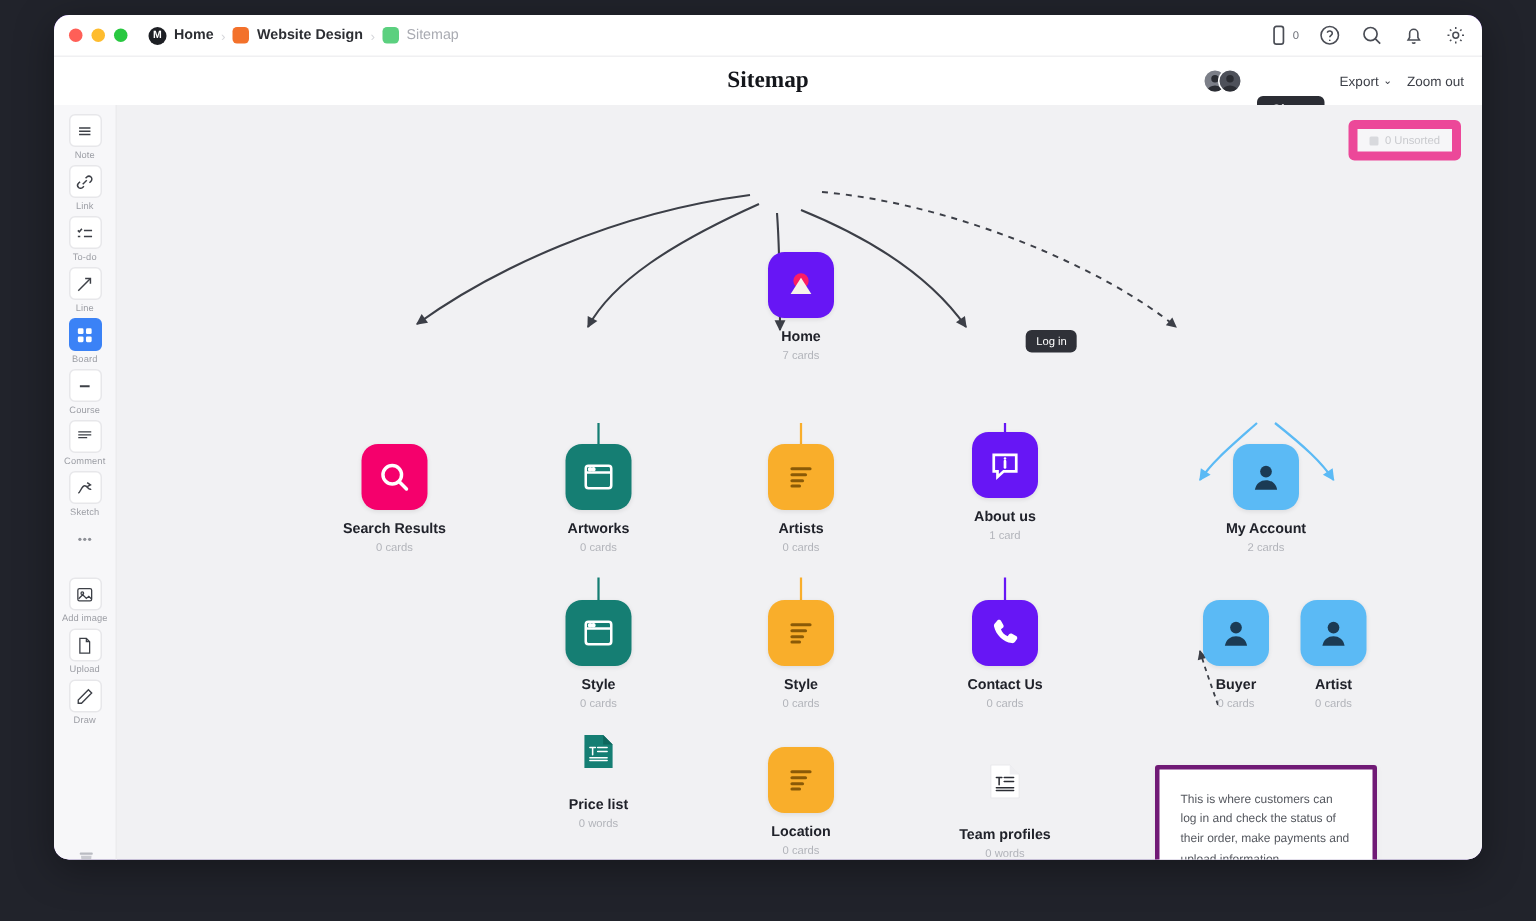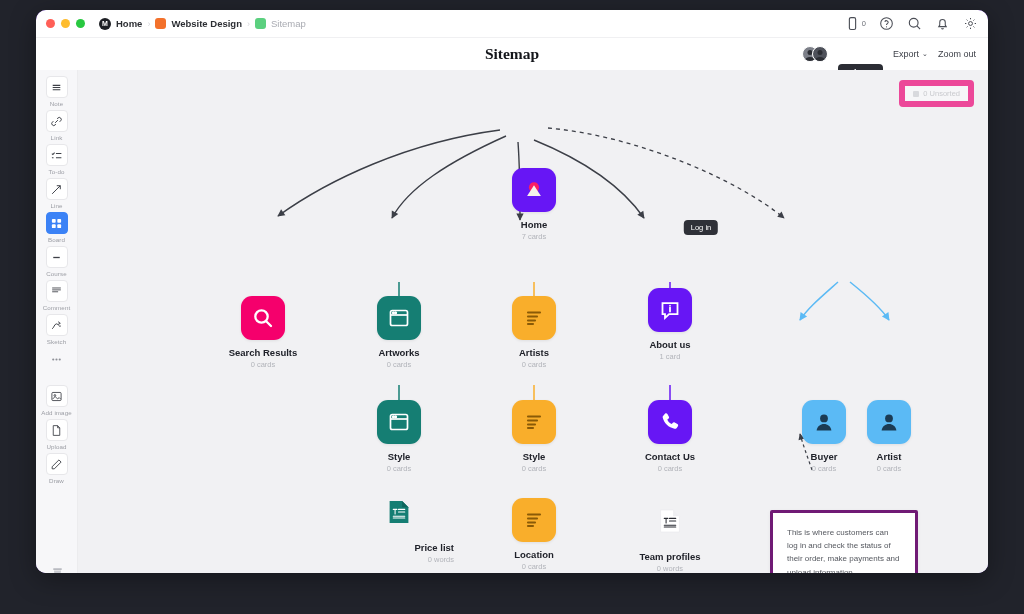--- a/index.html
+++ b/index.html
@@ -482,20 +482,30 @@
           <svg viewBox="0 0 24 24" fill="none" stroke="#fff" stroke-width="1.8">
             <path d="M4.5 5.2h15v11h-8.4L7 20v-3.8H4.5z"></path>
             <path d="M12 9.4v4.2" stroke-linecap="round"></path>
             <circle cx="12" cy="7.6" r=".85" fill="#fff" stroke="none"></circle>
           </svg>
         </div>
         <div class="node-title">About us</div>
         <div class="node-sub">1 card</div>
       </div>
 
+      <div class="node" style="left:766px; top:226px;">
+        <div class="node-ico" style="background:#5bbaf5">
+          <svg viewBox="0 0 24 24" fill="#1b3b54">
+            <circle cx="12" cy="8.4" r="3.9"></circle>
+            <path d="M4.6 20.5c.6-4.2 3.8-6.4 7.4-6.4s6.8 2.2 7.4 6.4z"></path>
+          </svg>
+        </div>
+        <div class="node-title">My Account</div>
+        <div class="node-sub">2 cards</div>
+      </div>
 
       <div class="node" style="left:321px; top:330px;">
         <div class="node-ico" style="background:#157e73">
           <svg viewBox="0 0 24 24" fill="none" stroke="#fff" stroke-width="1.7">
             <rect x="3.5" y="4.5" width="17" height="15" rx="1.8"></rect>
             <path d="M3.5 9h17"></path>
               <circle cx="6.4" cy="6.8" r=".7" fill="#fff"></circle>
               <circle cx="8.6" cy="6.8" r=".7" fill="#fff"></circle>
           </svg>
         </div>
@@ -541,21 +551,21 @@
         <div class="node-ico" style="background:#5bbaf5">
           <svg viewBox="0 0 24 24" fill="#1b3b54">
             <circle cx="12" cy="8.4" r="3.9"></circle>
             <path d="M4.6 20.5c.6-4.2 3.8-6.4 7.4-6.4s6.8 2.2 7.4 6.4z"></path>
           </svg>
         </div>
         <div class="node-title">Artist</div>
         <div class="node-sub">0 cards</div>
       </div>
 
-      <div class="node" style="left:321px; top:419px;text-align:right;">
+      <div class="node" style="left:321px; top:408px;">
         <div class="node-ico doc">
           <svg viewBox="0 0 40 46">
             <path d="M2 2h24l12 12v30H2z" fill="#157e73"></path>
             <path d="M26 2l12 12H26z" fill="#0e665d"></path>
             <path d="M9 18h7M12.5 18v9M19 18h12M19 23h12M9 31h22M9 34.5h22" stroke="#fff" stroke-width="2" fill="none" stroke-linecap="round"></path>
           </svg>
         </div>
         <div class="node-title">Price list</div>
         <div class="node-sub">0 words</div>
       </div>

